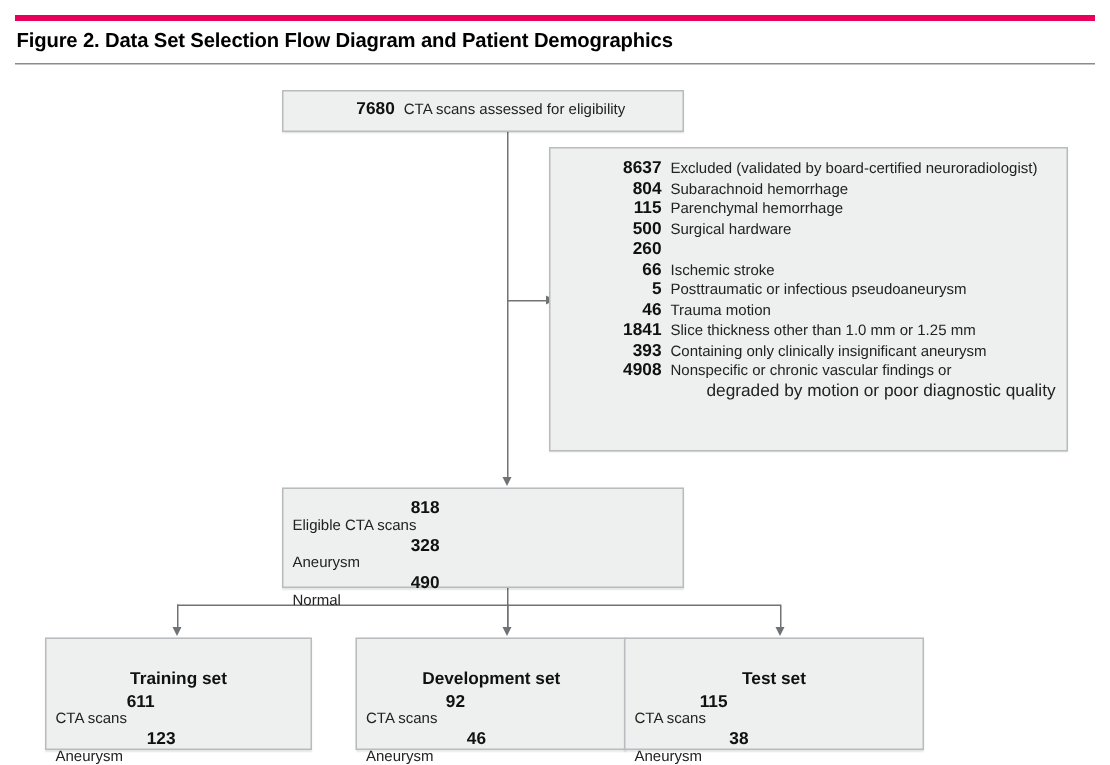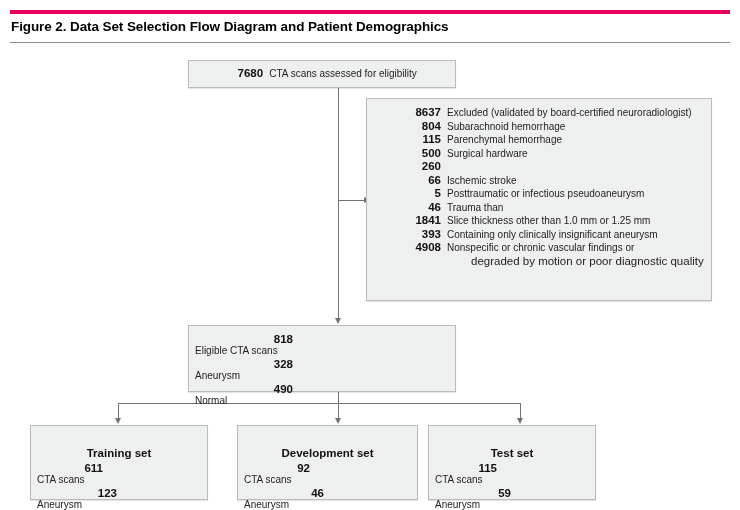--- a/index.html
+++ b/index.html
@@ -113,21 +113,21 @@
     height: 67px;
   }
   #box-eligible .inner { padding-top: 7px; }
   #box-eligible .row { margin-bottom: 2px; flex-direction: column; }
   #box-eligible .num { width: 104px; }
 
   
   .setbox { top: 425px; height: 75px; }
   #box-training    { left: 30px;  width: 178px; }
   #box-development { left: 237px; width: 181px; }
-  #box-test        { left: 428px; width: 168px; }
+  #box-test        { left: 416px; width: 200px; }
 
   .setbox .inner { padding-top: 21px; }
   .set-title {
     text-align: center;
     font-weight: bold;
     font-size: 11.5px;
     color: #111;
     margin-bottom: 3px;
   }
   .setbox .row { margin-bottom: 2px; flex-direction: column; }
@@ -216,21 +216,21 @@
     <div class="row">
       <span class="num">66</span>
       <span class="lbl">Ischemic stroke</span>
     </div>
     <div class="row">
       <span class="num">5</span>
       <span class="lbl">Posttraumatic or infectious pseudoaneurysm</span>
     </div>
     <div class="row">
       <span class="num">46</span>
-      <span class="lbl">Trauma than</span>
+      <span class="lbl">Trauma motion</span>
     </div>
     <div class="row">
       <span class="num">1841</span>
       <span class="lbl">Slice thickness other than 1.0 mm or 1.25 mm</span>
     </div>
     <div class="row">
       <span class="num">393</span>
       <span class="lbl">Containing only clinically insignificant aneurysm</span>
     </div>
     <div class="row">
@@ -295,21 +295,21 @@
 </div>
 
 <div class="box setbox" id="box-test">
   <div class="inner">
     <div class="set-title">Test set</div>
     <div class="row">
       <span class="num">115</span>
       <span class="lbl">CTA scans</span>
     </div>
     <div class="row sub">
-      <span class="num">59</span>
+      <span class="num">38</span>
       <span class="lbl">Aneurysm</span>
     </div>
     <div class="row sub">
       <span class="num">56</span>
       <span class="lbl">Normal</span>
     </div>
   </div>
 </div>
 
 </body></html>

